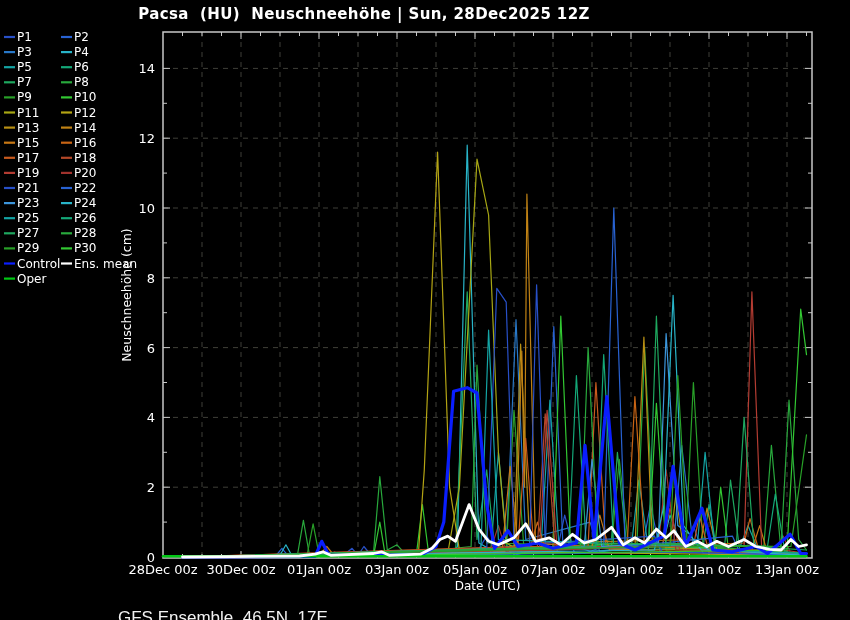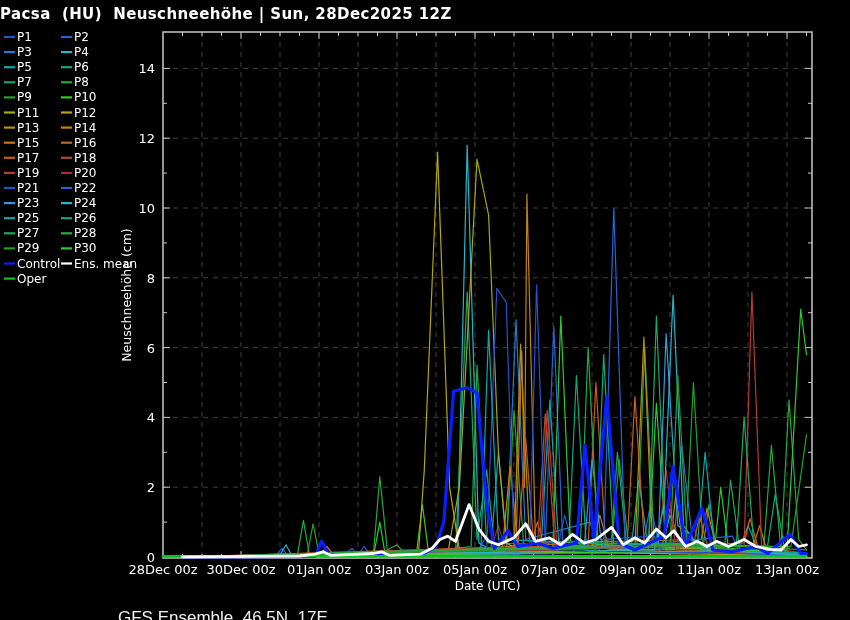--- a/index.html
+++ b/index.html
@@ -1,18 +1,18 @@
 <!DOCTYPE html>
 <html><head>
 <meta charset="utf-8">
 <style>
   html,body{margin:0;padding:0;background:#000;width:850px;height:620px;overflow:hidden;}
   #stage{position:relative;width:850px;height:620px;background:#000;
          font-family:"DejaVu Sans",sans-serif;color:#fff;}
-  #chart-title{position:absolute;top:5px;left:0;width:728px;text-align:left;
+  #chart-title{position:absolute;top:5px;left:0;width:728px;text-align:center;
          font-size:15px;font-weight:bold;letter-spacing:.4px;white-space:pre;color:#fff;}
   .footer{position:absolute;top:588px;font-family:"Liberation Sans",sans-serif;
          font-size:17px;color:#f2f2f2;}
   #footer-left{left:118px;margin-top:20px;}
   #footer-right{left:646px;}
   svg text{font-family:"DejaVu Sans",sans-serif;}
 </style>
 </head>
 <body>
 

